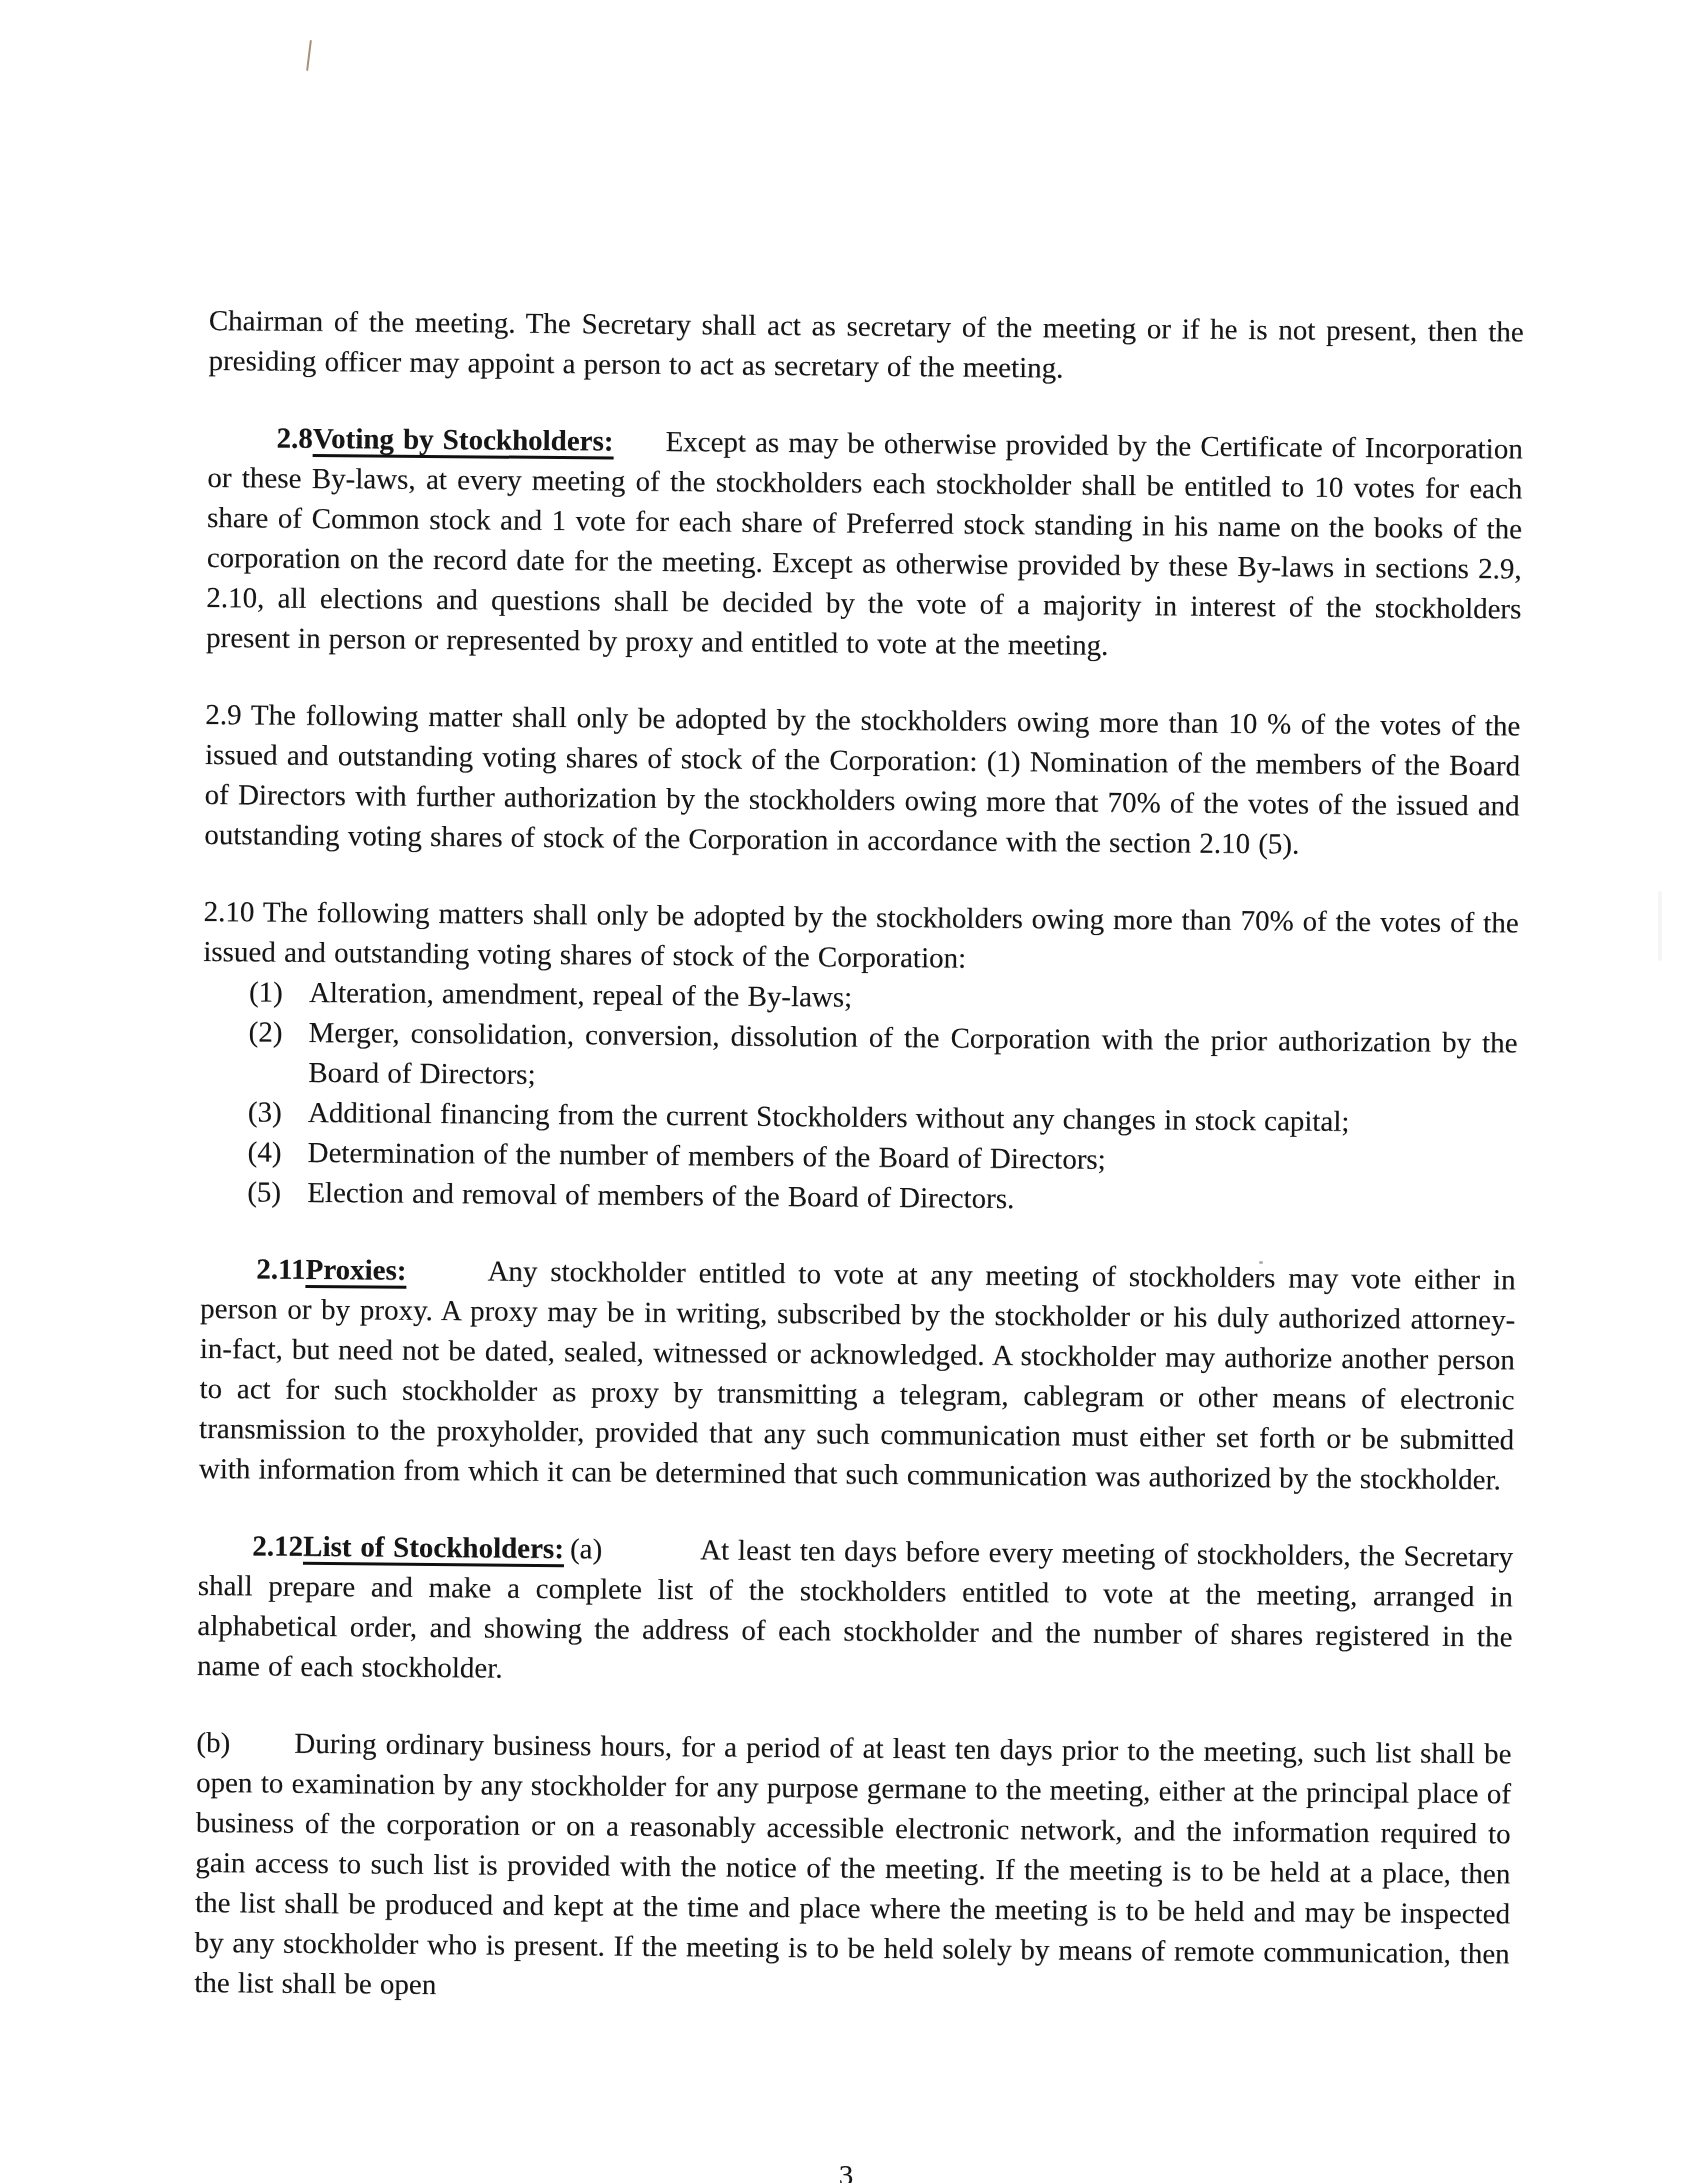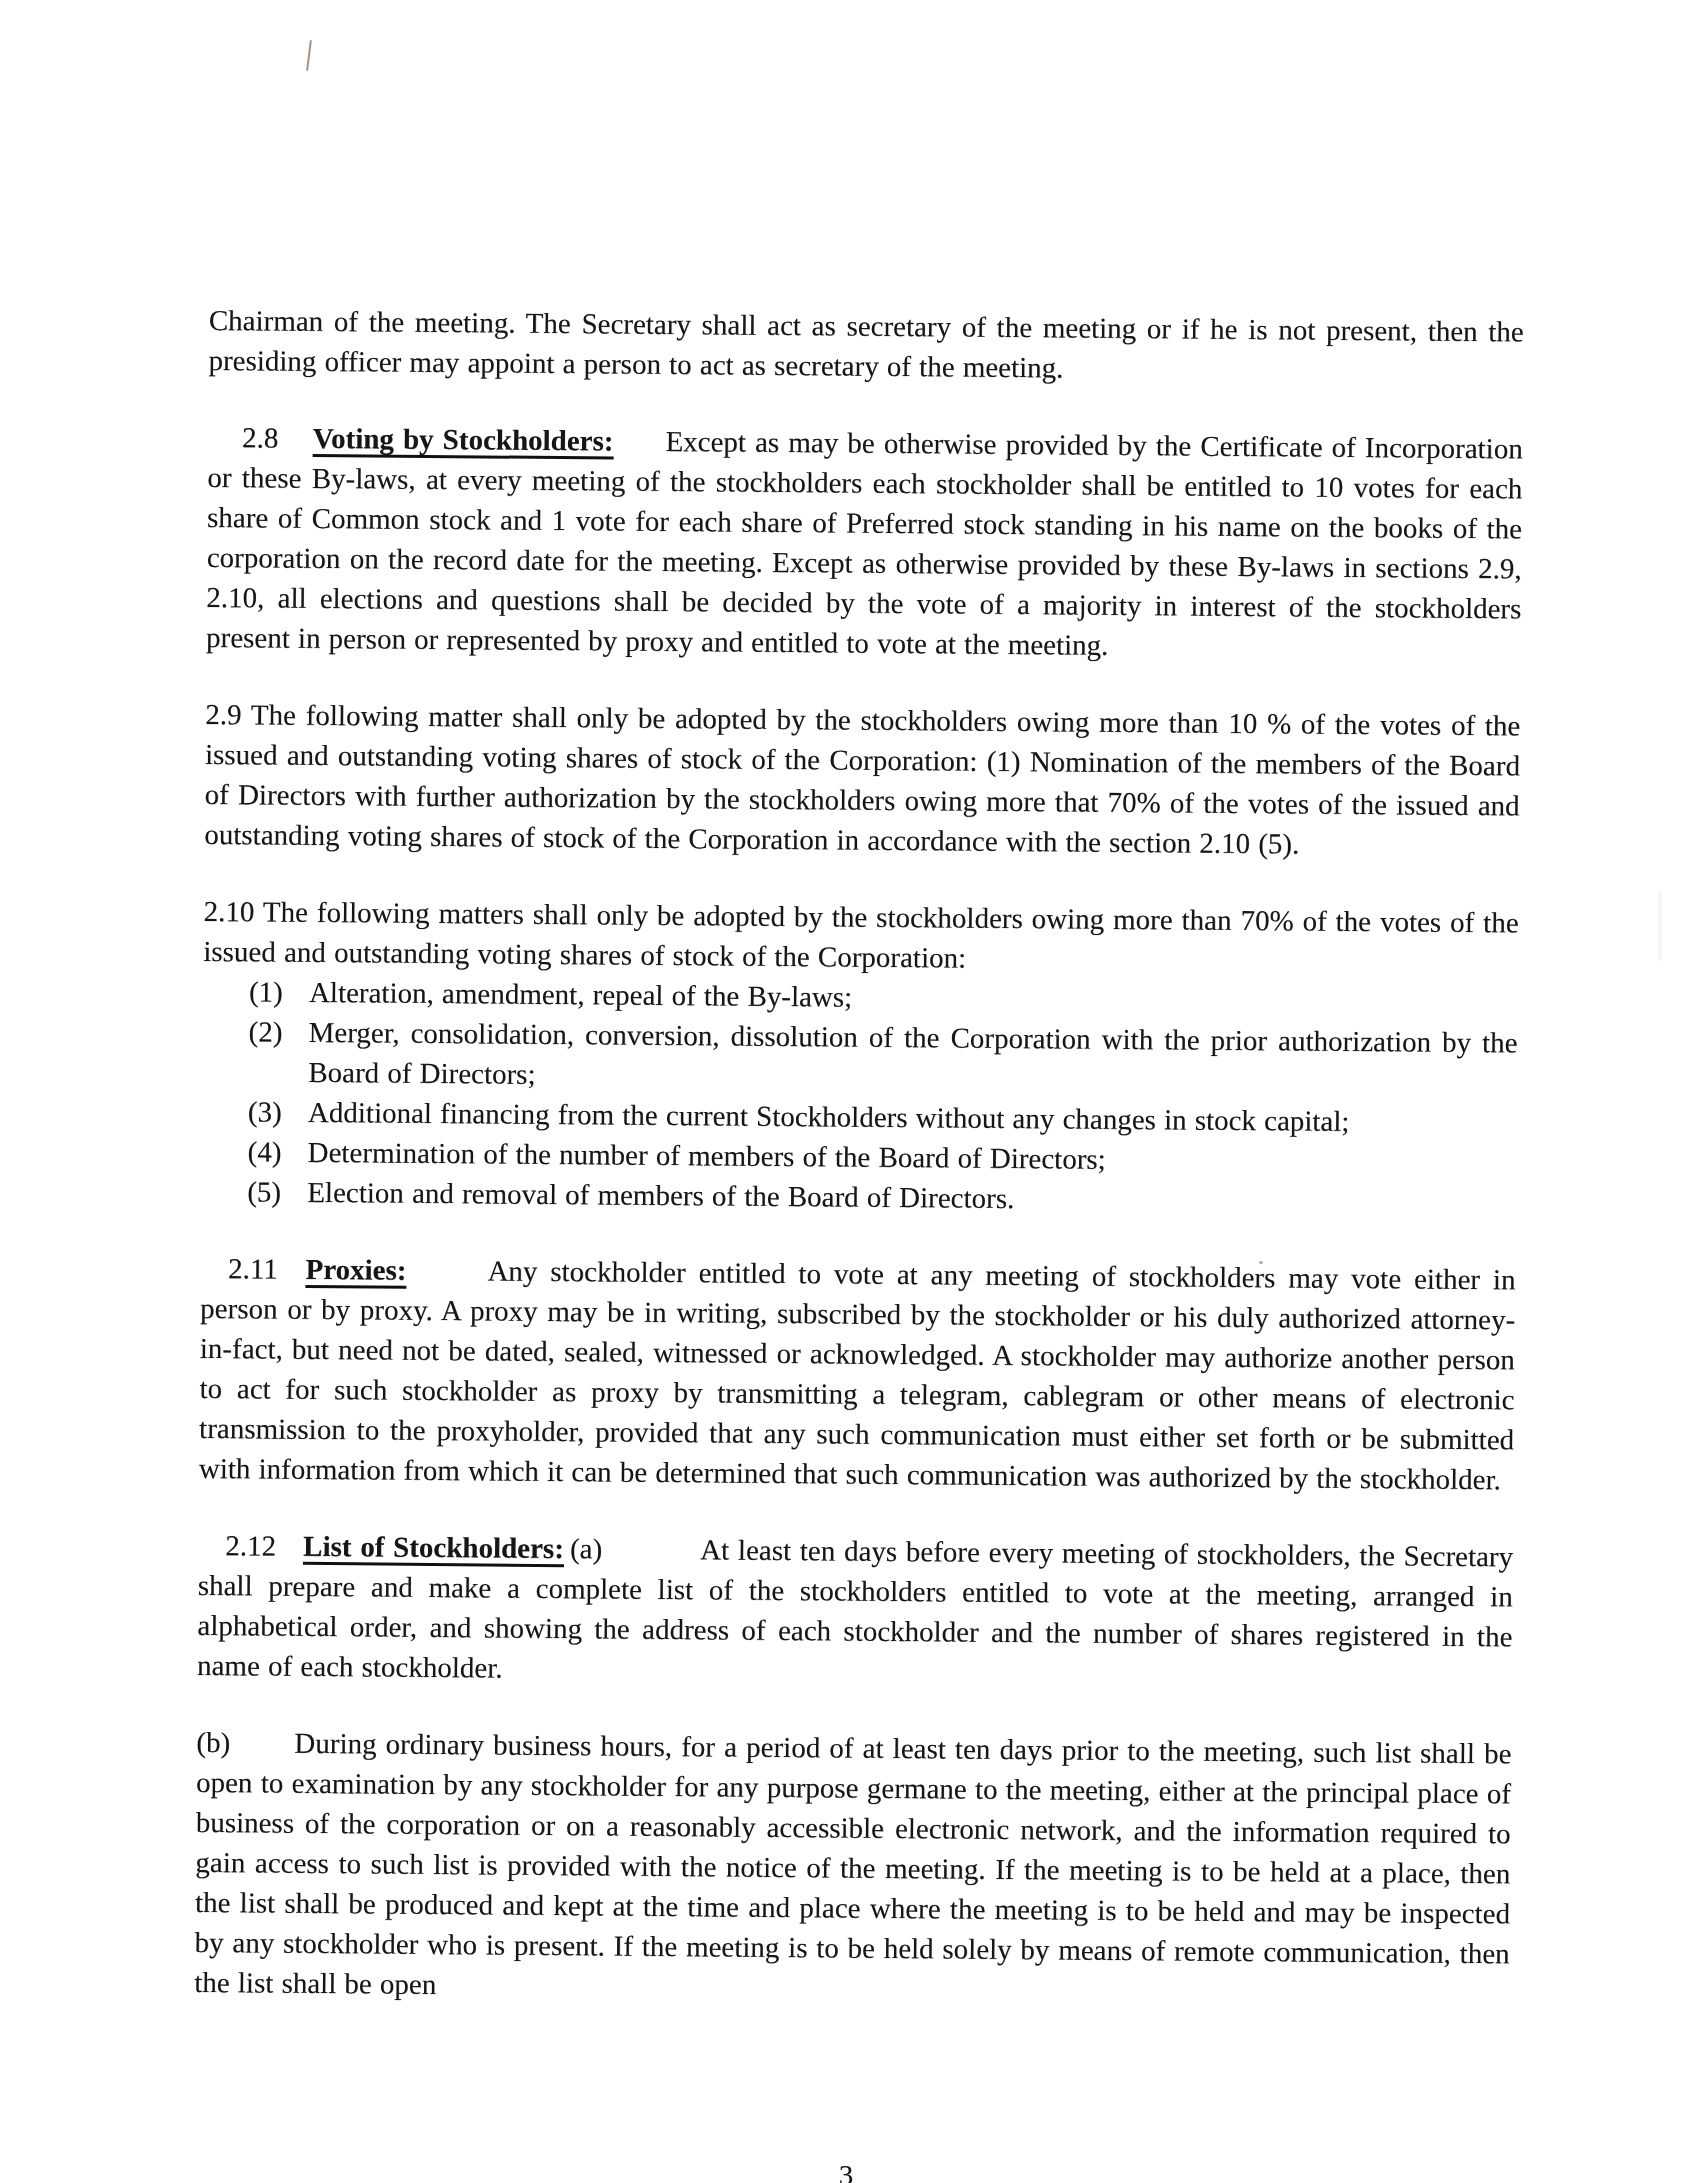--- a/index.html
+++ b/index.html
@@ -20,21 +20,21 @@
     transform: rotate(0.5deg);
     transform-origin: 0 0;
     font-size: 29px;
     line-height: 40px;
     text-align: justify;
     text-shadow: 0.3px 0.3px 0 rgba(20,20,20,0.38);
     word-spacing: 0.9px;
   }
   .para { margin: 0 0 37px 0; }
   .para:last-child { margin-bottom: 0; }
-  .sec-num { display: inline-block; width: 105px; text-align: center; }
+  .sec-num { display: inline-block; width: 105px; text-align: right; font-weight: bold; }
   .sec-heading {
     font-weight: bold;
     border-bottom: 3.1px solid #101010;
     padding-bottom: 0.4px;
   }
   .gap-md { display: inline-block; width: 52px; }
   .gap-lg { display: inline-block; width: 81px; }
   .gap-xl { display: inline-block; width: 98px; }
   .gap-sm { display: inline-block; width: 6.1px; }
   .marker-b { display: inline-block; width: 98px; text-align: left; }

